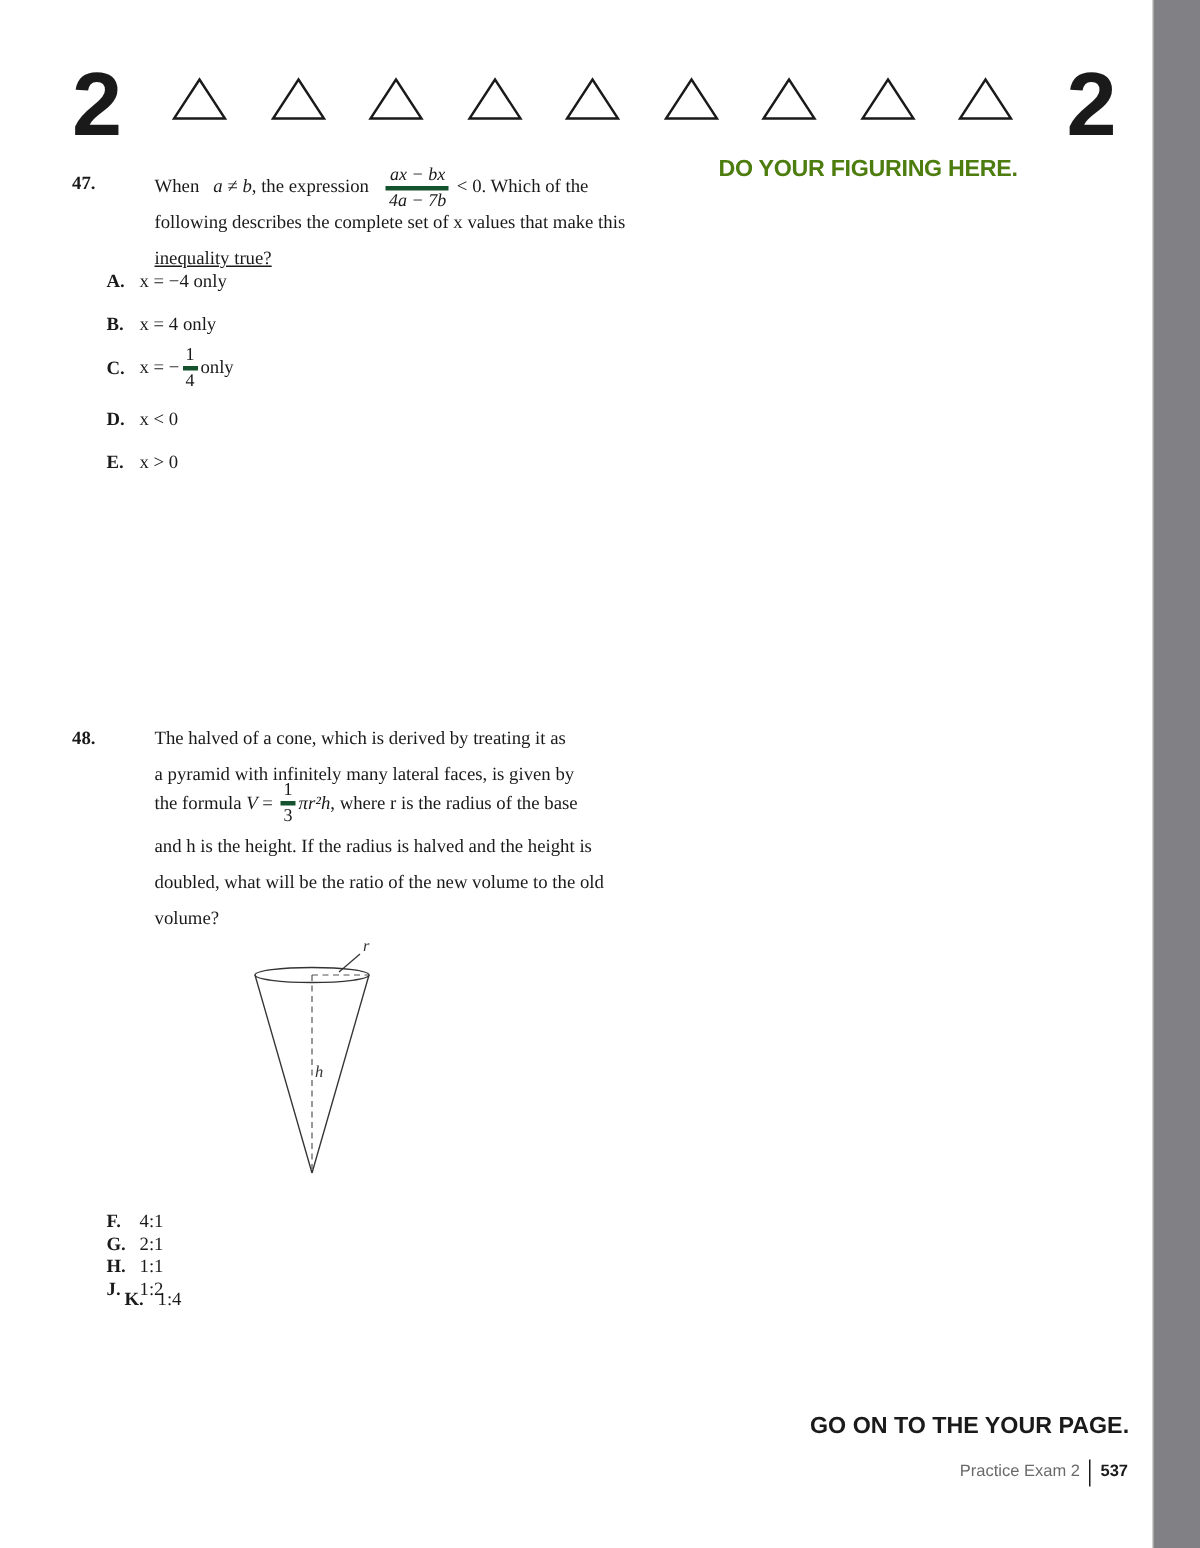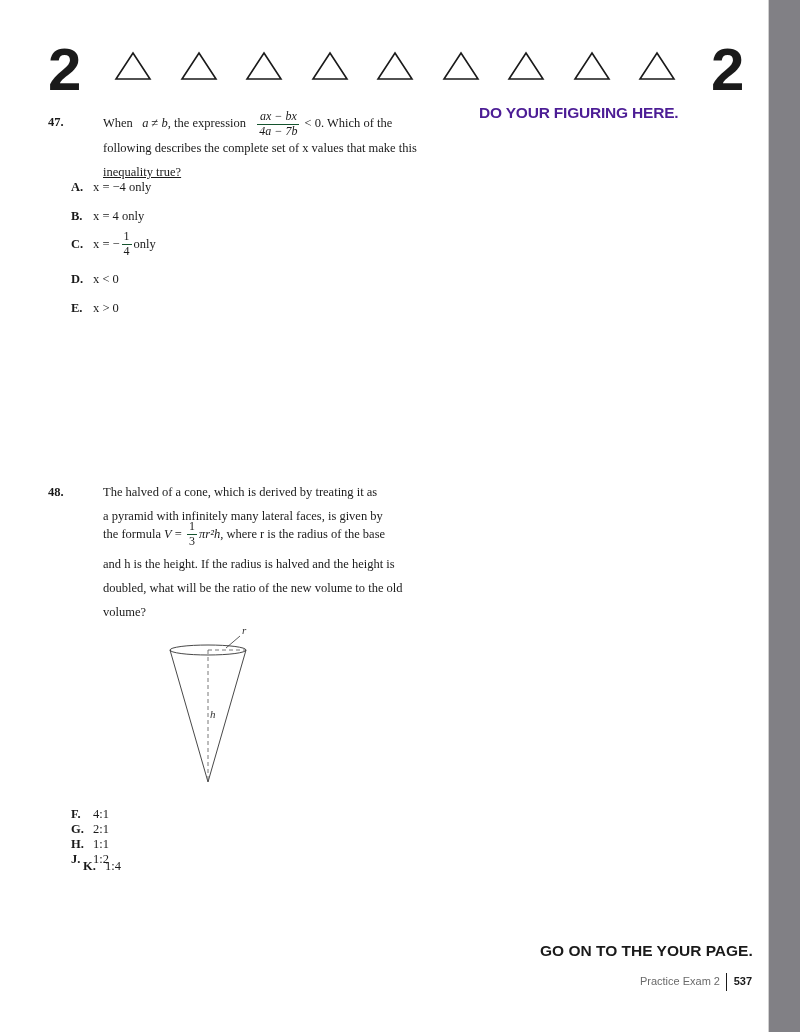--- a/index.html
+++ b/index.html
@@ -16,28 +16,28 @@
   .big-num {
     position: absolute; top: 0; font-family: "Liberation Sans", sans-serif;
     font-weight: bold; font-size: 60px; line-height: 60px; color: #1a1a1a;
   }
   .big-num.left { left: 48px; }
   .big-num.right { left: 711px; }
   .tri { position: absolute; top: 11px; width: 38px; height: 30px; }
   .figuring {
     position: absolute; left: 479px; top: 104px;
     font-family: "Liberation Sans", sans-serif; font-weight: bold; font-size: 15.5px;
-    letter-spacing: -0.2px; color: #4c1d95;
+    letter-spacing: -0.2px; color: #4d7c0f;
   }
   .q { position: absolute; font-size: 12.5px; line-height: 24px; color: #1a1a1a; }
   .qnum { font-weight: bold; position: absolute; left: 0; }
   .qtext { position: absolute; left: 23px; white-space: nowrap; margin-left: 32px; }
   .i { font-style: italic; }
   .frac { display: inline-block; vertical-align: middle; text-align: center; line-height: 1.15; margin: 0 2px; }
-  .frac .num { display: block; border-bottom: 1px solid #14532d; padding: 0 2px; }
+  .frac .num { display: block; border-bottom: 3px solid #14532d; padding: 0 2px; }
   .frac .den { display: block; padding: 0 2px; }
   .choice { position: absolute; left: 0; font-size: 12.5px; white-space: nowrap; }
   .choice .letter { font-weight: bold; display: inline-block; width: 22px; }
   .go-next {
     position: absolute; left: 540px; top: 942px;
     font-family: "Liberation Sans", sans-serif; font-weight: bold; font-size: 15.5px; color: #1a1a1a;
   }
   .footer { position: absolute; top: 973px; left: 600px; width: 152px; height: 18px; font-family: "Liberation Sans", sans-serif; font-size: 11px; color: #6a6a6a; }
   .footer .label { position: absolute; right: 32px; top: 2px; white-space: nowrap; }
   .footer .sep { position: absolute; right: 25px; top: 0; width: 1px; height: 18px; background: #1a1a1a; }

